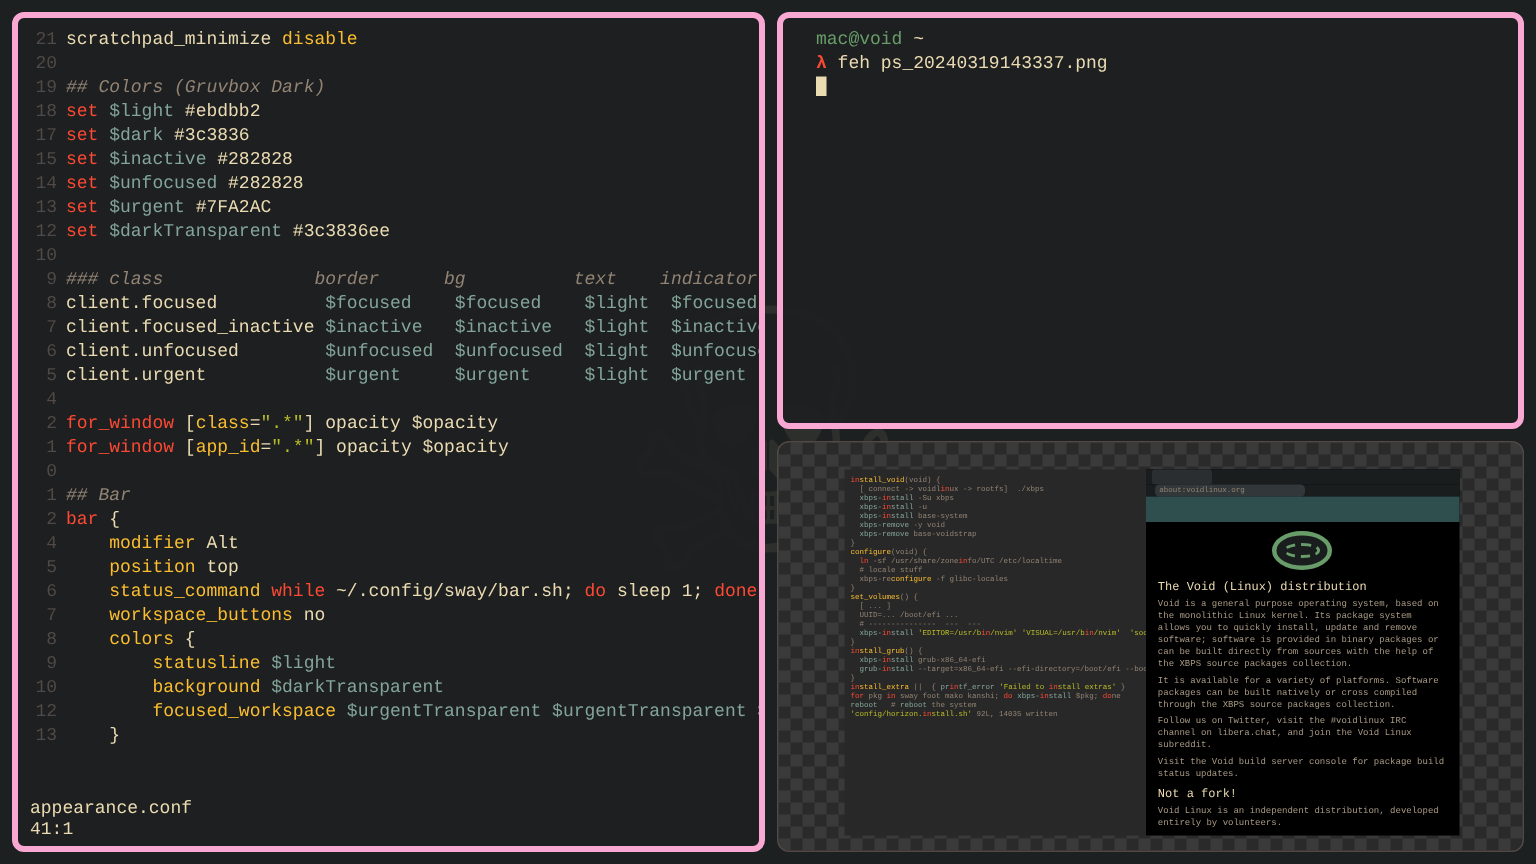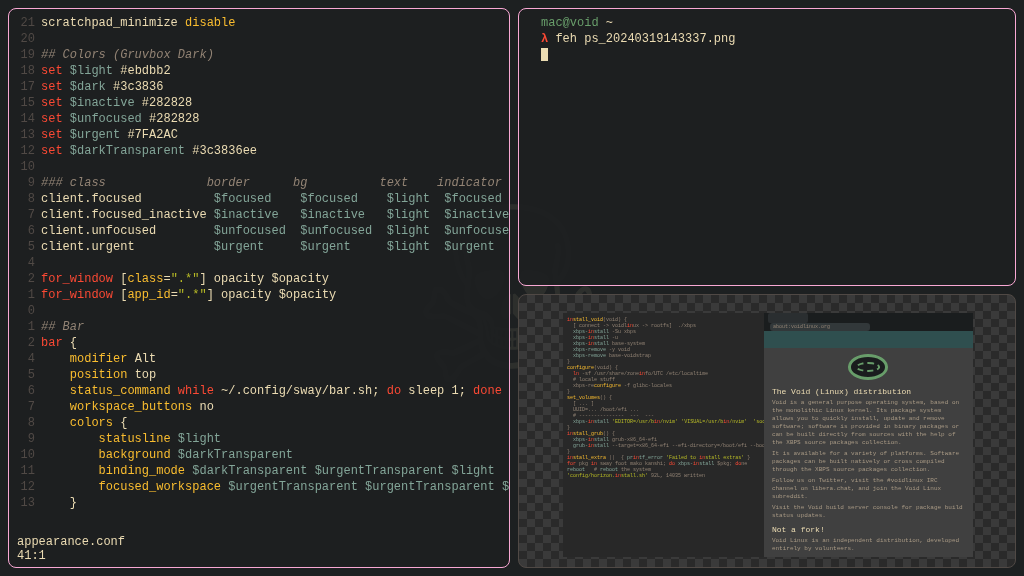--- a/index.html
+++ b/index.html
@@ -27,21 +27,21 @@
     font-size: 300px;
     color: #ebdbb2;
     position: absolute;
     top: 50%;
     left: 50%;
     transform: translate(-50%, -50%);
   }
   .pane {
     position: absolute;
     background: rgba(29, 32, 33, 0.92);
-    border: 1px solid #f9a8d4;
+    border: 4px solid #f9a8d4;
     border-radius: 8px;
     overflow: hidden;
   }
   .pane-left {
     left: 8px;
     top: 8px;
     width: 502px;
     height: 560px;
     padding: 6px 8px;
   }
@@ -111,21 +111,21 @@
   .feh-left {
     width: 49%;
     padding: 4px;
     font-size: 5px;
     line-height: 6px;
     color: #928374;
     overflow: hidden;
   }
   .feh-right {
     width: 51%;
-    background: #404040;
+    background: #000000;
     display: flex;
     flex-direction: column;
   }
   .feh-browser-bar {
     height: 14px;
     background: #1a1d1e;
     display: flex;
     align-items: center;
     padding: 0 4px;
     gap: 3px;
@@ -221,21 +221,20 @@
       <div class="line"><span class="gutter">0</span></div>
       <div class="line"><span class="gutter">1</span><span class="comment">## Bar</span></div>
       <div class="line"><span class="gutter">2</span><span class="keyword">bar </span><span class="ident">{</span></div>
       <div class="line"><span class="gutter">4</span><span class="key2">    modifier </span><span class="ident">Alt</span></div>
       <div class="line"><span class="gutter">5</span><span class="key2">    position </span><span class="ident">top</span></div>
       <div class="line"><span class="gutter">6</span><span class="key2">    status_command </span><span class="keyword">while </span><span class="ident">~/.config/sway/bar.sh; </span><span class="keyword">do </span><span class="ident">sleep 1; </span><span class="keyword">done</span></div>
       <div class="line"><span class="gutter">7</span><span class="key2">    workspace_buttons </span><span class="ident">no</span></div>
       <div class="line"><span class="gutter">8</span><span class="key2">    colors </span><span class="ident">{</span></div>
       <div class="line"><span class="gutter">9</span><span class="key2">        statusline </span><span class="var">$light</span></div>
       <div class="line"><span class="gutter">10</span><span class="key2">        background </span><span class="var">$darkTransparent</span></div>
-      <div class="line"><span class="gutter">11</span><span class="key2">        binding_mode </span><span class="var">$darkTransparent $urgentTransparent $light</span></div>
       <div class="line"><span class="gutter">12</span><span class="key2">        focused_workspace </span><span class="var">$urgentTransparent $urgentTransparent $ligh</span></div>
       <div class="line"><span class="gutter">13</span><span class="ident">    }</span></div>
     </div>
   <div class="status-line">
     <span>appearance.conf</span>
     <span>41:1</span>
   </div>
 </div>
 
 <div class="pane pane-right-top">

